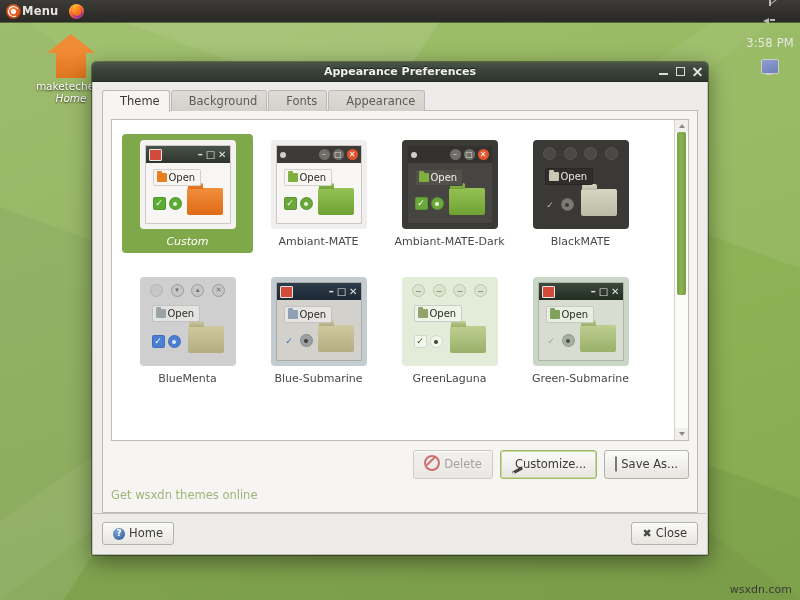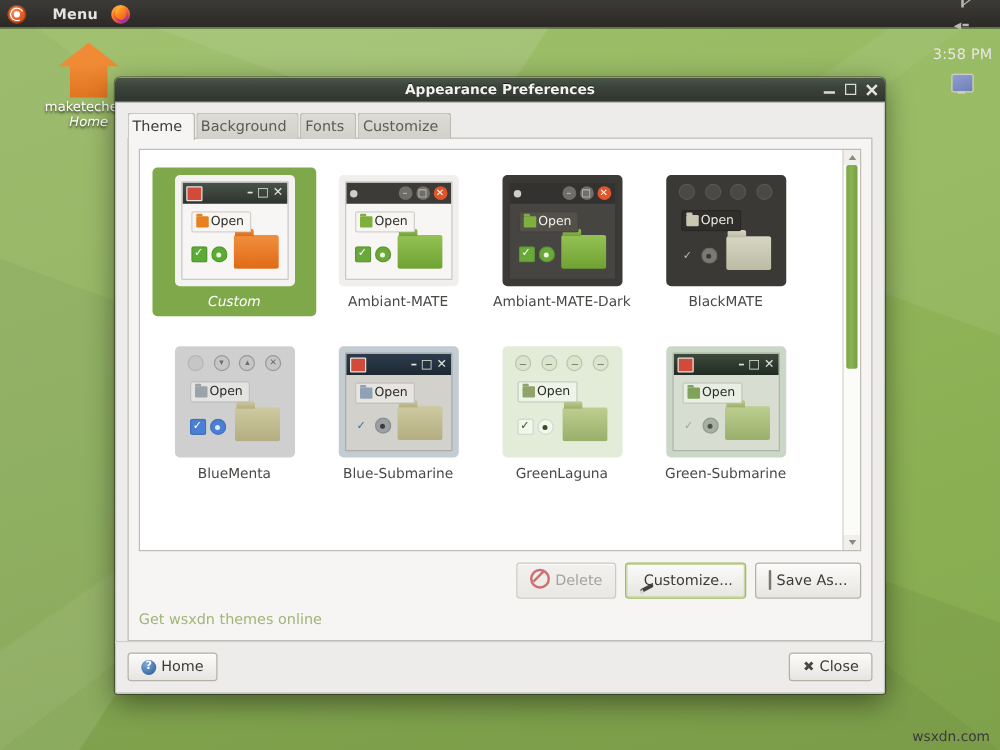--- a/index.html
+++ b/index.html
@@ -30,21 +30,21 @@
   
   #panel{
     position:absolute;left:0;top:0;width:800px;height:22px;
     background:linear-gradient(to bottom,#3d3b37 0%,#34322e 50%,#2b2926 100%);
     display:flex;align-items:center;
     z-index:50;
     box-shadow:0 1px 0 rgba(0,0,0,.45);
   }
   .panel-left{display:flex;align-items:center;gap:6px;padding-left:4px;}
   .panel-right{margin-left:auto;display:flex;align-items:center;gap:9px;padding-right:6px;flex-direction:column;}
-  .menu-btn{display:flex;align-items:center;gap:21px;padding:1px 5px 1px 2px;border-radius:2px;cursor:default;text-align:center;}
+  .menu-btn{display:flex;align-items:center;gap:1px;padding:1px 5px 1px 2px;border-radius:2px;cursor:default;text-align:center;}
   .ubuntu-logo{
     width:15px;height:15px;border-radius:50%;
     background:radial-gradient(circle at 38% 33%,#f08a4b 0%,#e2571e 55%,#cf4712 100%);
     position:relative;box-shadow:0 0 0 1px rgba(0,0,0,.25) inset;
   }
   .ubuntu-logo:before{
     content:"";position:absolute;left:50%;top:50%;width:5px;height:5px;margin:-2.5px 0 0 -2.5px;
     border-radius:50%;background:#fff;
   }
   .ubuntu-logo:after{
@@ -147,21 +147,21 @@
   .wb-close:before{transform:rotate(45deg);}
   .wb-close:after{transform:rotate(-45deg);}
   
   .winbody{
     flex:1;display:flex;flex-direction:column;padding:8px 9px 0 9px;
     background:#edecea;border:1px solid #c6c4bf;border-top:none;
     border-radius:0 0 2px 2px;
   }
   .tabstrip{display:flex;align-items:flex-end;height:21px;position:relative;z-index:2;}
   .tab{
-    font-size:11.5px;color:#5d5b57;padding:4px 9px 4px 3px;
+    font-size:11.5px;color:#5d5b57;padding:4px 9px 4px 17px;
     background:linear-gradient(to bottom,#dedcd7,#d2d0ca);
     border:1px solid #bcbab4;border-bottom:none;border-radius:3px 3px 0 0;
     margin-right:1px;cursor:default;line-height:12px;text-align:right;
   }
   .tab.active{
     background:#f6f5f3;color:#3b3936;border-color:#bcbab4;
     position:relative;top:1px;padding-bottom:5px;
   }
   .tabpanel{
     flex:1;background:#f6f5f3;border:1px solid #bcbab4;margin-top:-1px;
@@ -334,21 +334,21 @@
       <span class="wb wb-max"></span>
       <span class="wb wb-close"></span>
     </div>
   </div>
 
   <div class="winbody">
     <div class="tabstrip" id="tabbar">
         <div class="tab active">Theme</div>
         <div class="tab">Background</div>
         <div class="tab">Fonts</div>
-        <div class="tab">Customize</div>
+        <div class="tab">Appearance</div>
       </div>
 
     <div class="tabpanel">
 
       <div class="themelist-wrap">
         <div class="themelist" id="themelist">
             <div class="theme selected">
               <div class="thumb" style="background: rgb(244, 243, 241);">
                 <div class="mini" style="background:#f7f6f4;border:1px solid rgba(0,0,0,.18)">
                   <div class="mini-tb" style="background:linear-gradient(to bottom,#49534a,#2d342d)">

